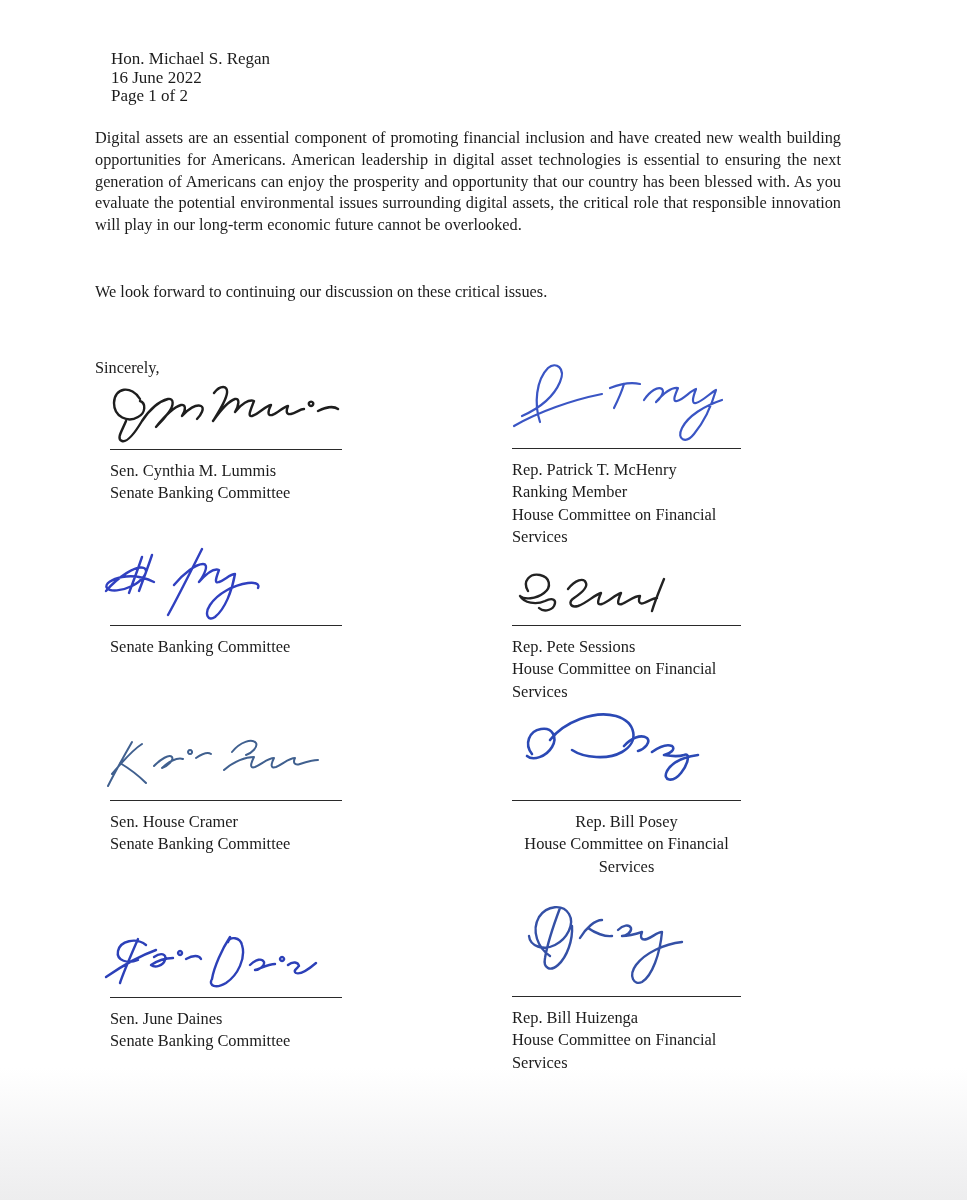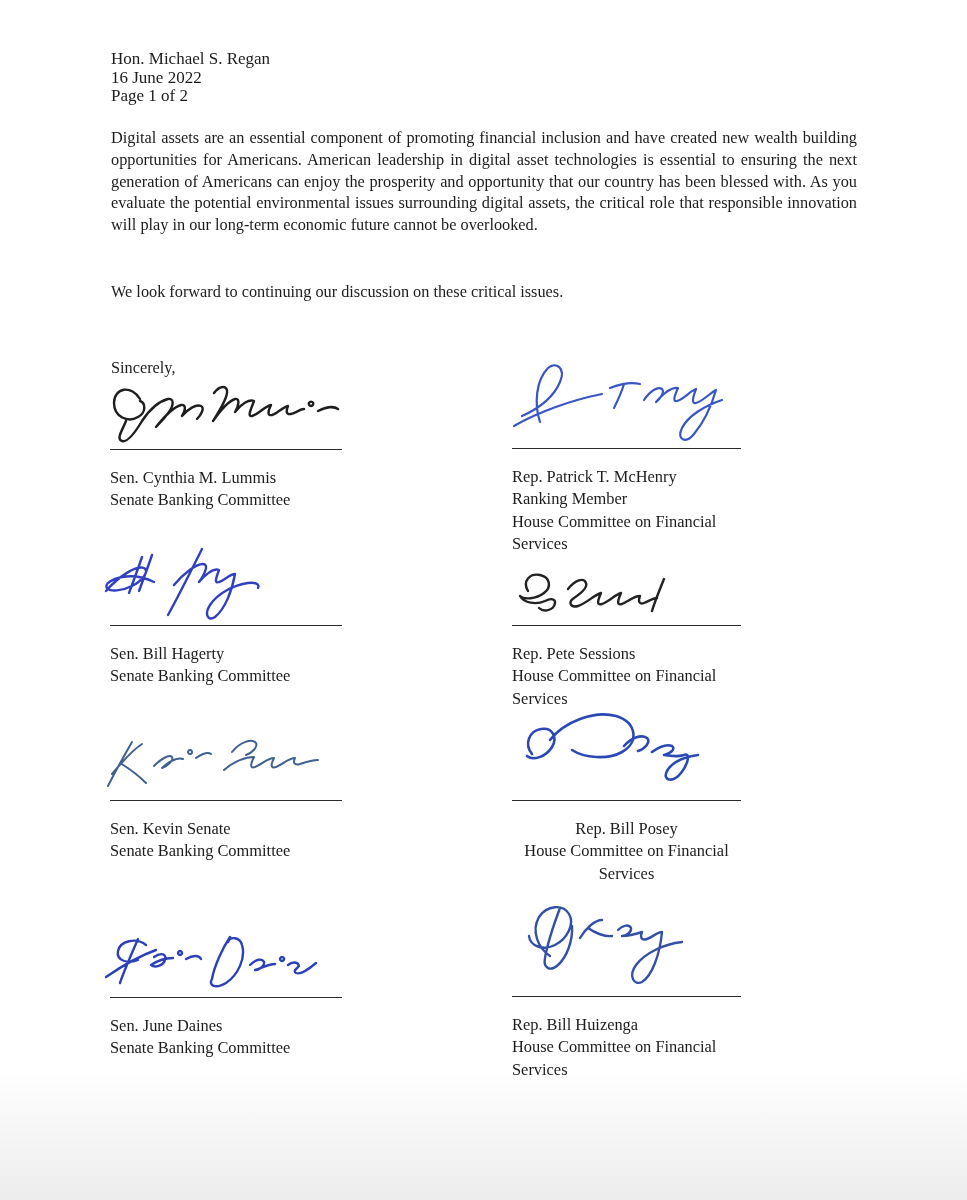--- a/index.html
+++ b/index.html
@@ -9,31 +9,31 @@
     font-family: "Liberation Serif", "DejaVu Serif", serif;
     color: #1c1c1c;
     background: linear-gradient(180deg, #ffffff 0%, #ffffff 89%, #f3f3f4 96%, #ededee 100%);
     overflow: hidden;
   }
   .page { position: relative; width: 967px; height: 1200px; }
 
   .header { position: absolute; left: 111px; top: 50px; font-size: 17px; line-height: 18.7px; }
 
   .para {
-    position: absolute; left: 111px; width: 746px;
+    position: absolute; left: 95px; width: 746px;
     font-size: 16.3px; line-height: 21.8px;
     text-align: justify;
   }
   .para.p1 { top: 127px; }
   .para.p2 { top: 281px; text-align: left; }
   .para.p3 { top: 325px; text-align: left; margin-top: 32px; }
 
   .sig-block { position: absolute; font-size: 16.4px; }
   .sig-line { border-top: 1.5px solid #2a2a2a; width: 100%; height: 0; }
-  .sig-text { margin-top: 17px; line-height: 22.3px; }
+  .sig-text { margin-top: 10px; line-height: 22.3px; }
   .sig { position: absolute; overflow: visible; }
   .sig g { fill: none; stroke-linecap: round; stroke-linejoin: round; }
 </style>
 </head>
 <body>
 
 <div class="page">
 
   <div class="header">
     <div>Hon. Michael S. Regan</div>
@@ -77,21 +77,20 @@
 
   <div class="sig-block" style="left:110px; top:625px; width:232px;">
     <svg class="sig" style="left:-8px; bottom:calc(100% - 6px);" width="195" height="90" viewBox="0 0 195 90">
       <g stroke-width="2.4" stroke="#3040c0">
         <path d="M4,50 C16,36 34,24 42,27 C48,30 40,40 30,45 C20,50 8,51 5,47 C2,43 10,38 20,36 C32,34 44,37 52,41 M40,16 C36,28 30,44 27,52 M50,14 C46,26 40,42 37,50"></path>
         <path d="M100,8 C90,28 76,56 66,74 M72,44 C82,32 94,23 101,23 C107,23 103,33 97,41 C104,33 112,27 117,29 C114,37 112,43 117,41 C123,39 128,33 133,33 C130,50 123,68 113,76 C106,81 102,73 108,64 C116,52 132,44 146,42 C153,41 158,43 156,47"></path>
       </g>
     </svg>
     <div class="sig-line"></div>
     <div class="sig-text">
-      <div>Sen. Bill Hagerty</div>
       <div>Senate Banking Committee</div>
     </div>
   </div>
 
   <div class="sig-block" style="left:512px; top:625px; width:229px;">
     <svg class="sig" style="left:0; bottom:calc(100% + 8px);" width="165" height="48" viewBox="0 0 165 48">
       <g stroke-width="2.4" stroke="#222222">
         <path d="M16,22 C10,12 18,4 28,6 C38,8 40,18 32,24 C24,30 12,31 8,27 M8,27 C12,34 24,36 33,32 C41,28 45,31 42,37 C39,42 31,43 27,39"></path>
         <path d="M56,20 C63,11 72,8 74,14 C76,19 68,25 62,29 C56,33 58,39 66,37 C75,34 82,26 89,24 C86,31 84,37 90,35 C97,32 103,26 109,24 C106,31 104,37 110,35 C117,32 122,27 128,27 C126,32 127,36 132,34 C137,32 141,29 145,29 M152,10 C148,20 143,32 140,42"></path>
       </g>
@@ -105,21 +104,21 @@
 
   <div class="sig-block" style="left:110px; top:800px; width:232px;">
     <svg class="sig" style="left:-6px; bottom:calc(100% + 8px);" width="218" height="60" viewBox="0 0 218 60">
       <g stroke-width="2" stroke="#40608f">
         <path d="M28,10 C20,24 10,42 4,54 M8,42 C18,30 30,17 38,12 M16,31 C26,37 36,45 42,51 M50,34 C57,27 65,22 68,25 C70,28 64,34 58,36 C64,30 73,25 79,27 M86,22 a2,2 0 1,1 0.1,0 M92,26 C98,22 104,20 107,22"></path>
         <path d="M128,20 C136,10 148,6 152,11 C154,15 148,21 142,23 M120,38 C130,29 142,25 150,25 C147,31 145,37 151,35 C158,32 164,26 170,26 C167,32 166,37 172,35 C179,32 185,26 191,26 C189,30 190,34 196,32 C202,30 208,28 214,28"></path>
       </g>
     </svg>
     <div class="sig-line"></div>
     <div class="sig-text">
-      <div>Sen. Kevin Senate</div>
+      <div>Sen. House Cramer</div>
       <div>Senate Banking Committee</div>
     </div>
   </div>
 
   <div class="sig-block" style="left:512px; top:800px; width:229px;text-align:center;">
     <svg class="sig" style="left:0; bottom:calc(100% + 2px);" width="198" height="90" viewBox="0 0 198 90">
       <g stroke-width="2.6" stroke="#2b49b5">
         <path d="M20,46 C12,36 17,23 29,21 C40,19 46,29 40,39 C34,49 21,53 15,48 M38,32 C52,14 82,2 104,8 C124,14 128,34 110,44 C96,52 72,50 60,42"></path>
         <path d="M112,38 C119,30 129,26 135,30 C139,34 133,41 126,43 M140,44 C147,39 155,36 160,38 C164,41 158,46 152,47 C158,48 166,49 172,47 C178,44 177,55 169,65 C161,75 150,73 155,63 C160,54 172,49 186,47"></path>
       </g>

